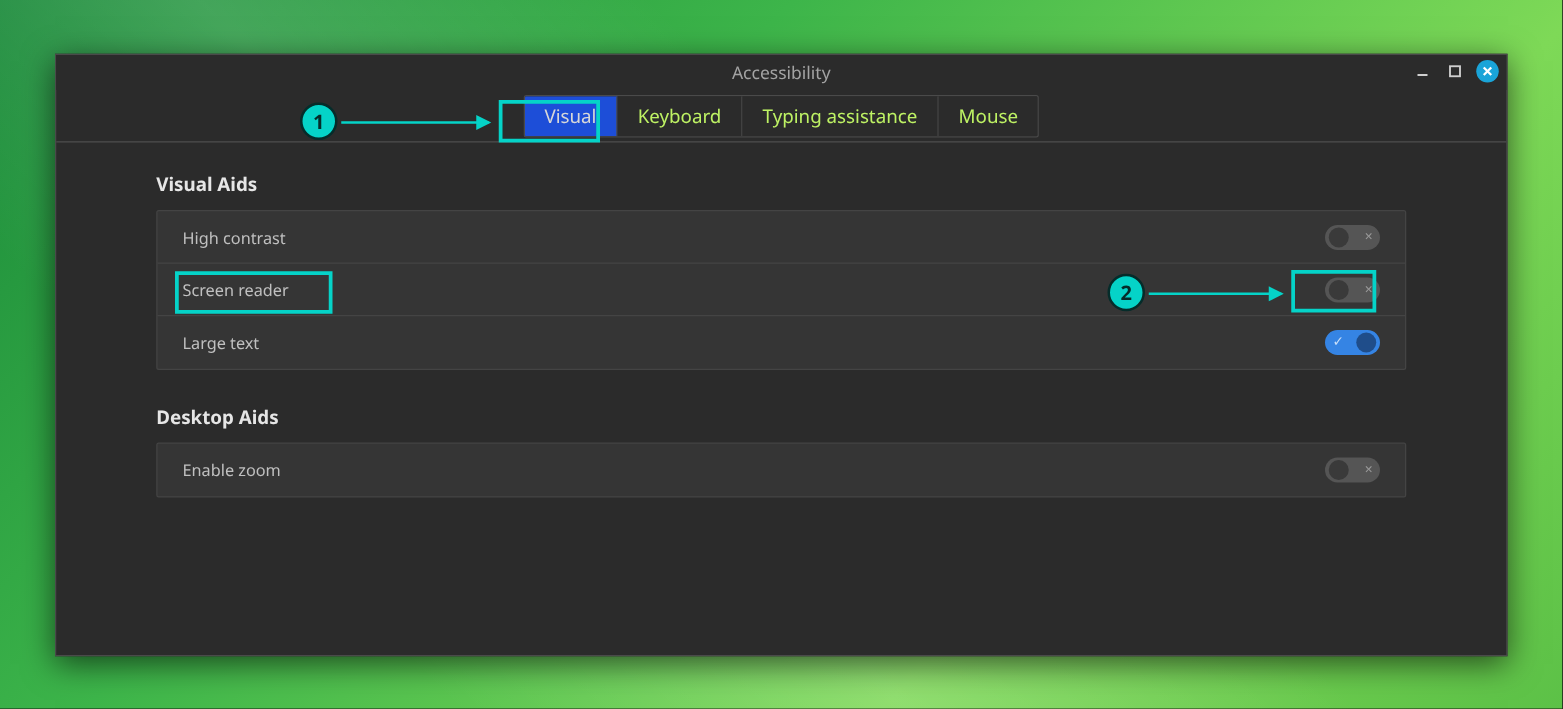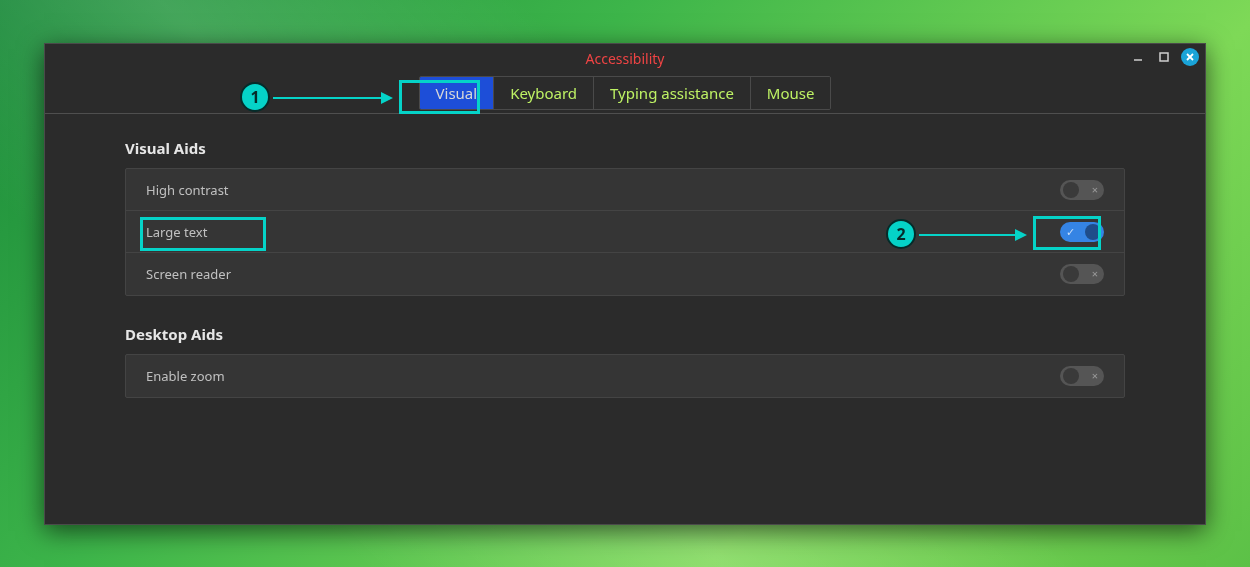--- a/index.html
+++ b/index.html
@@ -34,21 +34,21 @@
     }
     .titlebar {
       height: 28px;
       display: flex;
       align-items: center;
       justify-content: center;
       position: relative;
       background: #2b2b2b;
     }
     .title-text {
-      color: #ef4444;
+      color: #a3a3a3;
       font-size: 14px;
     }
     .win-controls {
       position: absolute;
       right: 6px;
       top: 4px;
       display: flex;
       gap: 8px;
       align-items: center;
     }
@@ -235,29 +235,29 @@
     <div class="section-title">Visual Aids</div>
     <div class="list">
       <div class="row">
         <span class="row-label">High contrast</span>
         <div class="toggle off">
             <span class="mark"></span>
             <div class="knob"></div>
           </div>
       </div>
       <div class="row">
+        <span class="row-label">Screen reader</span>
+        <div class="toggle off">
+            <span class="mark"></span>
+            <div class="knob"></div>
+          </div>
+      </div>
+      <div class="row">
         <span class="row-label">Large text</span>
         <div class="toggle on">
-            <span class="mark"></span>
-            <div class="knob"></div>
-          </div>
-      </div>
-      <div class="row">
-        <span class="row-label">Screen reader</span>
-        <div class="toggle off">
             <span class="mark"></span>
             <div class="knob"></div>
           </div>
       </div>
     </div>
 
     <div class="section-title">Desktop Aids</div>
     <div class="list">
       <div class="row">
         <span class="row-label">Enable zoom</span>

